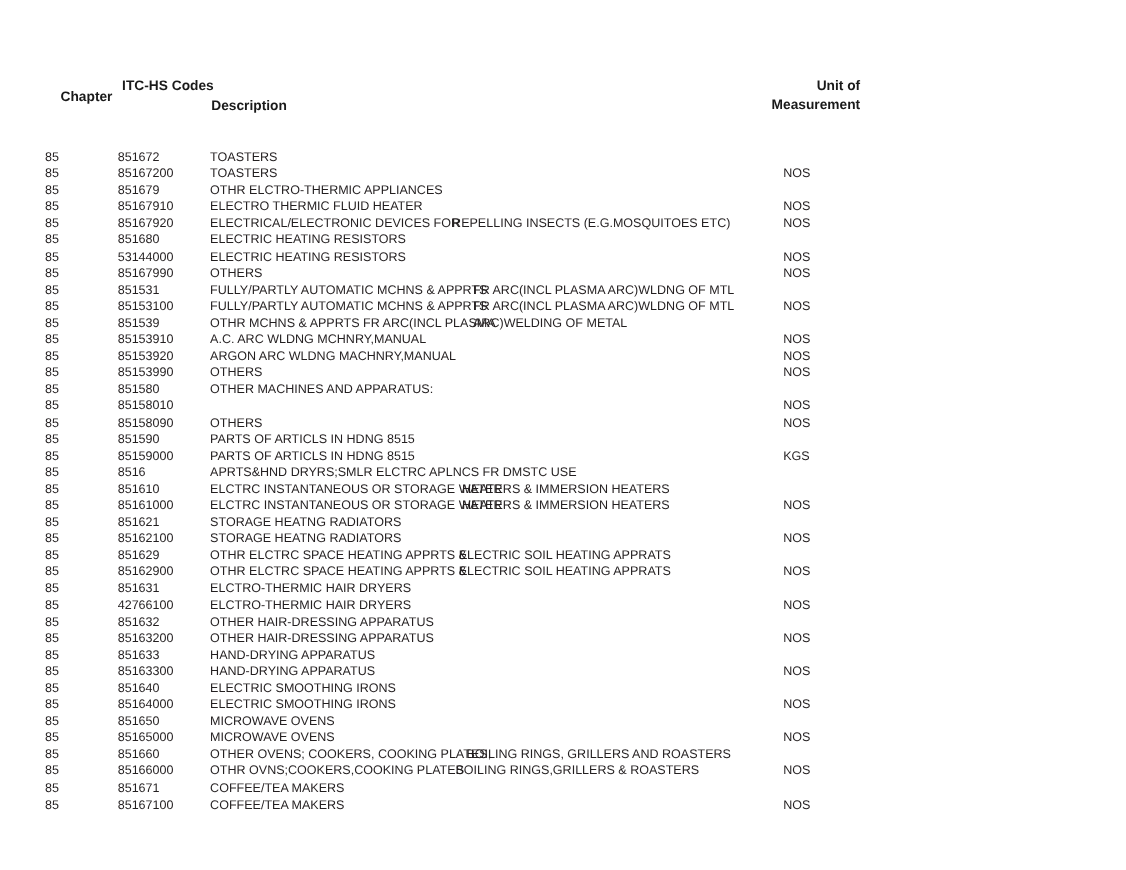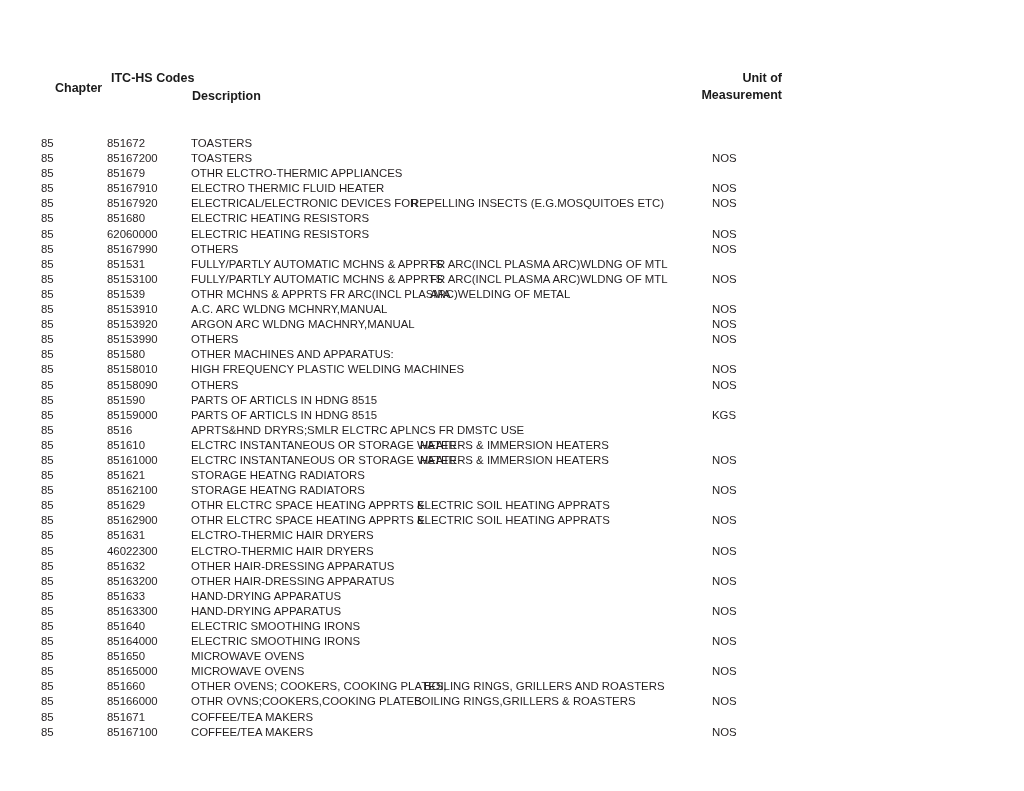--- a/index.html
+++ b/index.html
@@ -122,21 +122,21 @@
       </div>
       <div class="row">
         <div class="cell c-chapter">85</div>
         <div class="cell c-code">851680</div>
         <div class="cell c-desc">ELECTRIC HEATING RESISTORS</div>
         <div class="cell c-desc2"></div>
         <div class="cell c-unit"></div>
       </div>
       <div class="row">
         <div class="cell c-chapter">85</div>
-        <div class="cell c-code">62060000</div>
+        <div class="cell c-code">53144000</div>
         <div class="cell c-desc">ELECTRIC HEATING RESISTORS</div>
         <div class="cell c-desc2"></div>
         <div class="cell c-unit">NOS</div>
       </div>
       <div class="row">
         <div class="cell c-chapter">85</div>
         <div class="cell c-code">85167990</div>
         <div class="cell c-desc">OTHERS</div>
         <div class="cell c-desc2"></div>
         <div class="cell c-unit">NOS</div>
@@ -186,21 +186,20 @@
       <div class="row">
         <div class="cell c-chapter">85</div>
         <div class="cell c-code">851580</div>
         <div class="cell c-desc">OTHER MACHINES AND APPARATUS:</div>
         <div class="cell c-desc2"></div>
         <div class="cell c-unit"></div>
       </div>
       <div class="row">
         <div class="cell c-chapter">85</div>
         <div class="cell c-code">85158010</div>
-        <div class="cell c-desc">HIGH FREQUENCY PLASTIC WELDING MACHINES</div>
         <div class="cell c-desc2"></div>
         <div class="cell c-unit">NOS</div>
       </div>
       <div class="row">
         <div class="cell c-chapter">85</div>
         <div class="cell c-code">85158090</div>
         <div class="cell c-desc">OTHERS</div>
         <div class="cell c-desc2"></div>
         <div class="cell c-unit">NOS</div>
       </div>
@@ -269,21 +268,21 @@
       </div>
       <div class="row">
         <div class="cell c-chapter">85</div>
         <div class="cell c-code">851631</div>
         <div class="cell c-desc">ELCTRO-THERMIC HAIR DRYERS</div>
         <div class="cell c-desc2"></div>
         <div class="cell c-unit"></div>
       </div>
       <div class="row">
         <div class="cell c-chapter">85</div>
-        <div class="cell c-code">46022300</div>
+        <div class="cell c-code">42766100</div>
         <div class="cell c-desc">ELCTRO-THERMIC HAIR DRYERS</div>
         <div class="cell c-desc2"></div>
         <div class="cell c-unit">NOS</div>
       </div>
       <div class="row">
         <div class="cell c-chapter">85</div>
         <div class="cell c-code">851632</div>
         <div class="cell c-desc">OTHER HAIR-DRESSING APPARATUS</div>
         <div class="cell c-desc2"></div>
         <div class="cell c-unit"></div>

